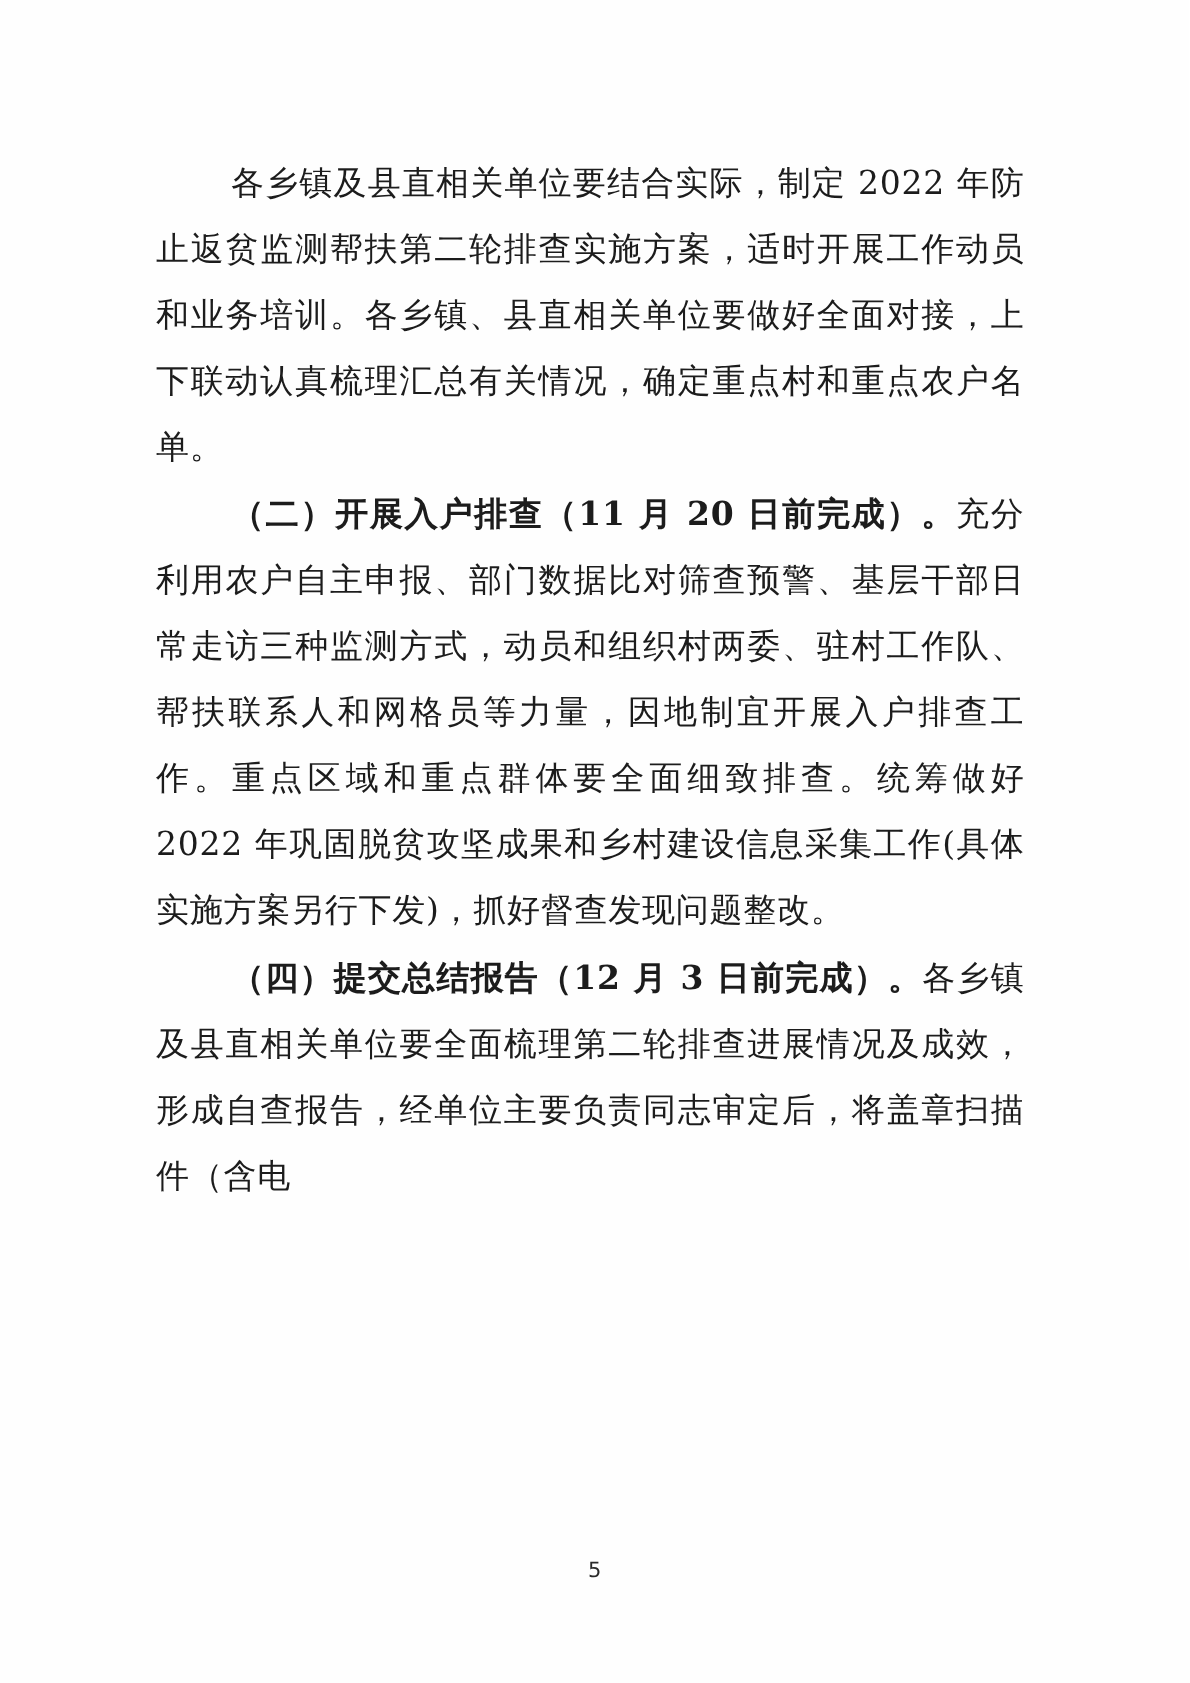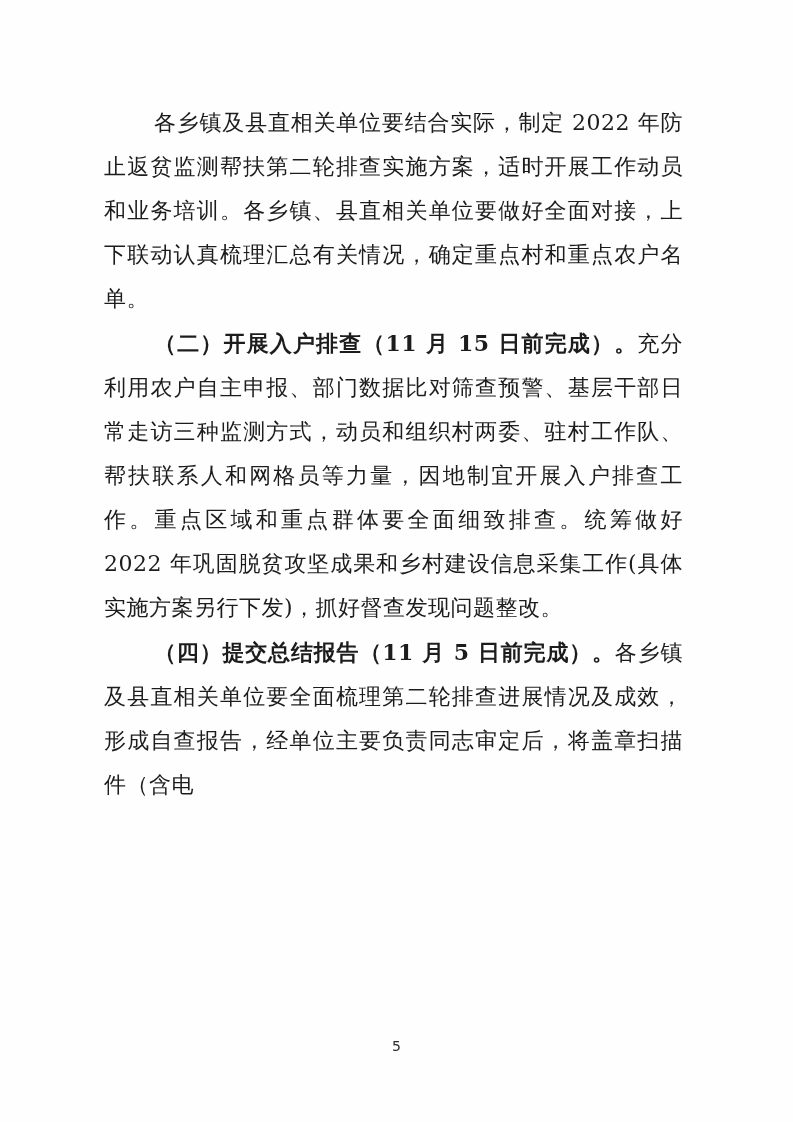--- a/index.html
+++ b/index.html
@@ -49,23 +49,23 @@
   }
 </style>
 </head>
 <body>
 
 <div class="page">
   <div class="content">
 
     <p class="para"><strong class="para-head"></strong><span>各乡镇及县直相关单位要结合实际，制定 2022 年防止返贫监测帮扶第二轮排查实施方案，适时开展工作动员和业务培训。各乡镇、县直相关单位要做好全面对接，上下联动认真梳理汇总有关情况，确定重点村和重点农户名单。</span></p>
 
-    <p class="para"><strong class="para-head">（二）开展入户排查（11 月 15 日前完成）。</strong><span>充分利用农户自主申报、部门数据比对筛查预警、基层干部日常走访三种监测方式，动员和组织村两委、驻村工作队、帮扶联系人和网格员等力量，因地制宜开展入户排查工作。重点区域和重点群体要全面细致排查。统筹做好 2022 年巩固脱贫攻坚成果和乡村建设信息采集工作(具体实施方案另行下发)，抓好督查发现问题整改。</span></p>
+    <p class="para"><strong class="para-head">（二）开展入户排查（11 月 20 日前完成）。</strong><span>充分利用农户自主申报、部门数据比对筛查预警、基层干部日常走访三种监测方式，动员和组织村两委、驻村工作队、帮扶联系人和网格员等力量，因地制宜开展入户排查工作。重点区域和重点群体要全面细致排查。统筹做好 2022 年巩固脱贫攻坚成果和乡村建设信息采集工作(具体实施方案另行下发)，抓好督查发现问题整改。</span></p>
 
 
-    <p class="para"><strong class="para-head">（四）提交总结报告（11 月 5 日前完成）。</strong><span>各乡镇及县直相关单位要全面梳理第二轮排查进展情况及成效，形成自查报告，经单位主要负责同志审定后，将盖章扫描件（含电</span></p>
+    <p class="para"><strong class="para-head">（四）提交总结报告（12 月 3 日前完成）。</strong><span>各乡镇及县直相关单位要全面梳理第二轮排查进展情况及成效，形成自查报告，经单位主要负责同志审定后，将盖章扫描件（含电</span></p>
 
   </div>
 
   <div class="page-footer">
     <span class="page-number">5</span>
   </div>
 </div>
 
 </body></html>

